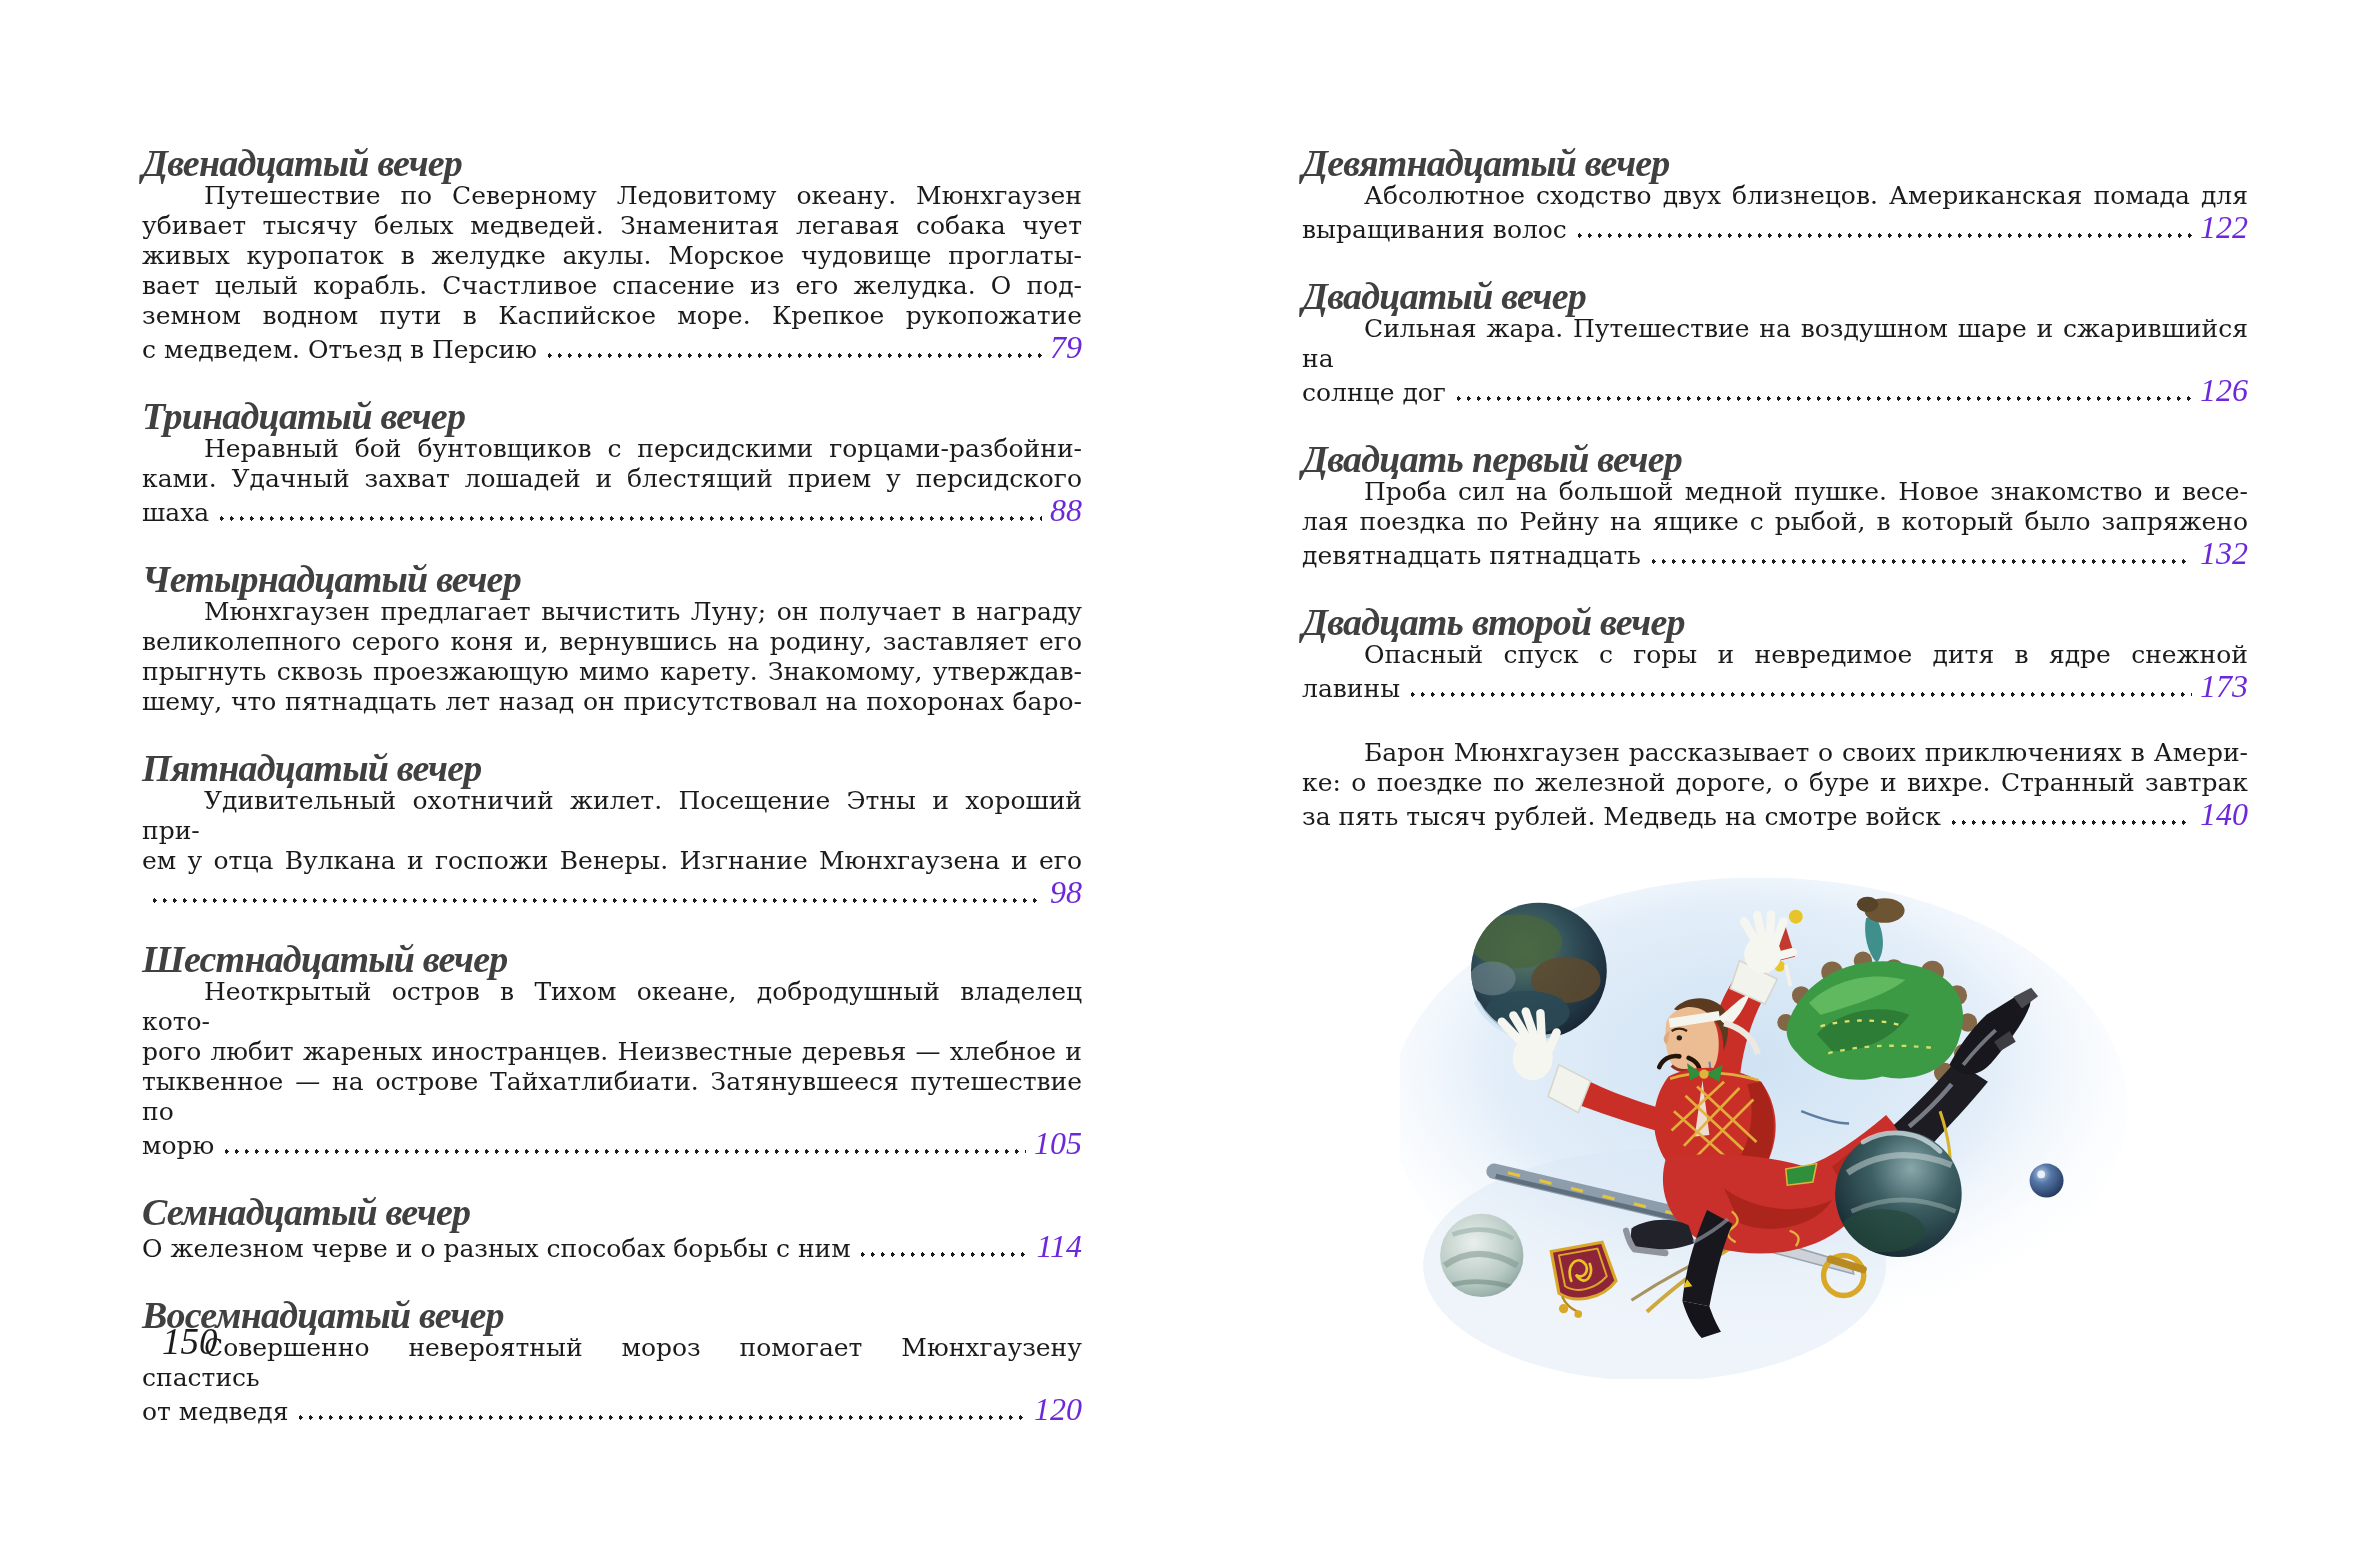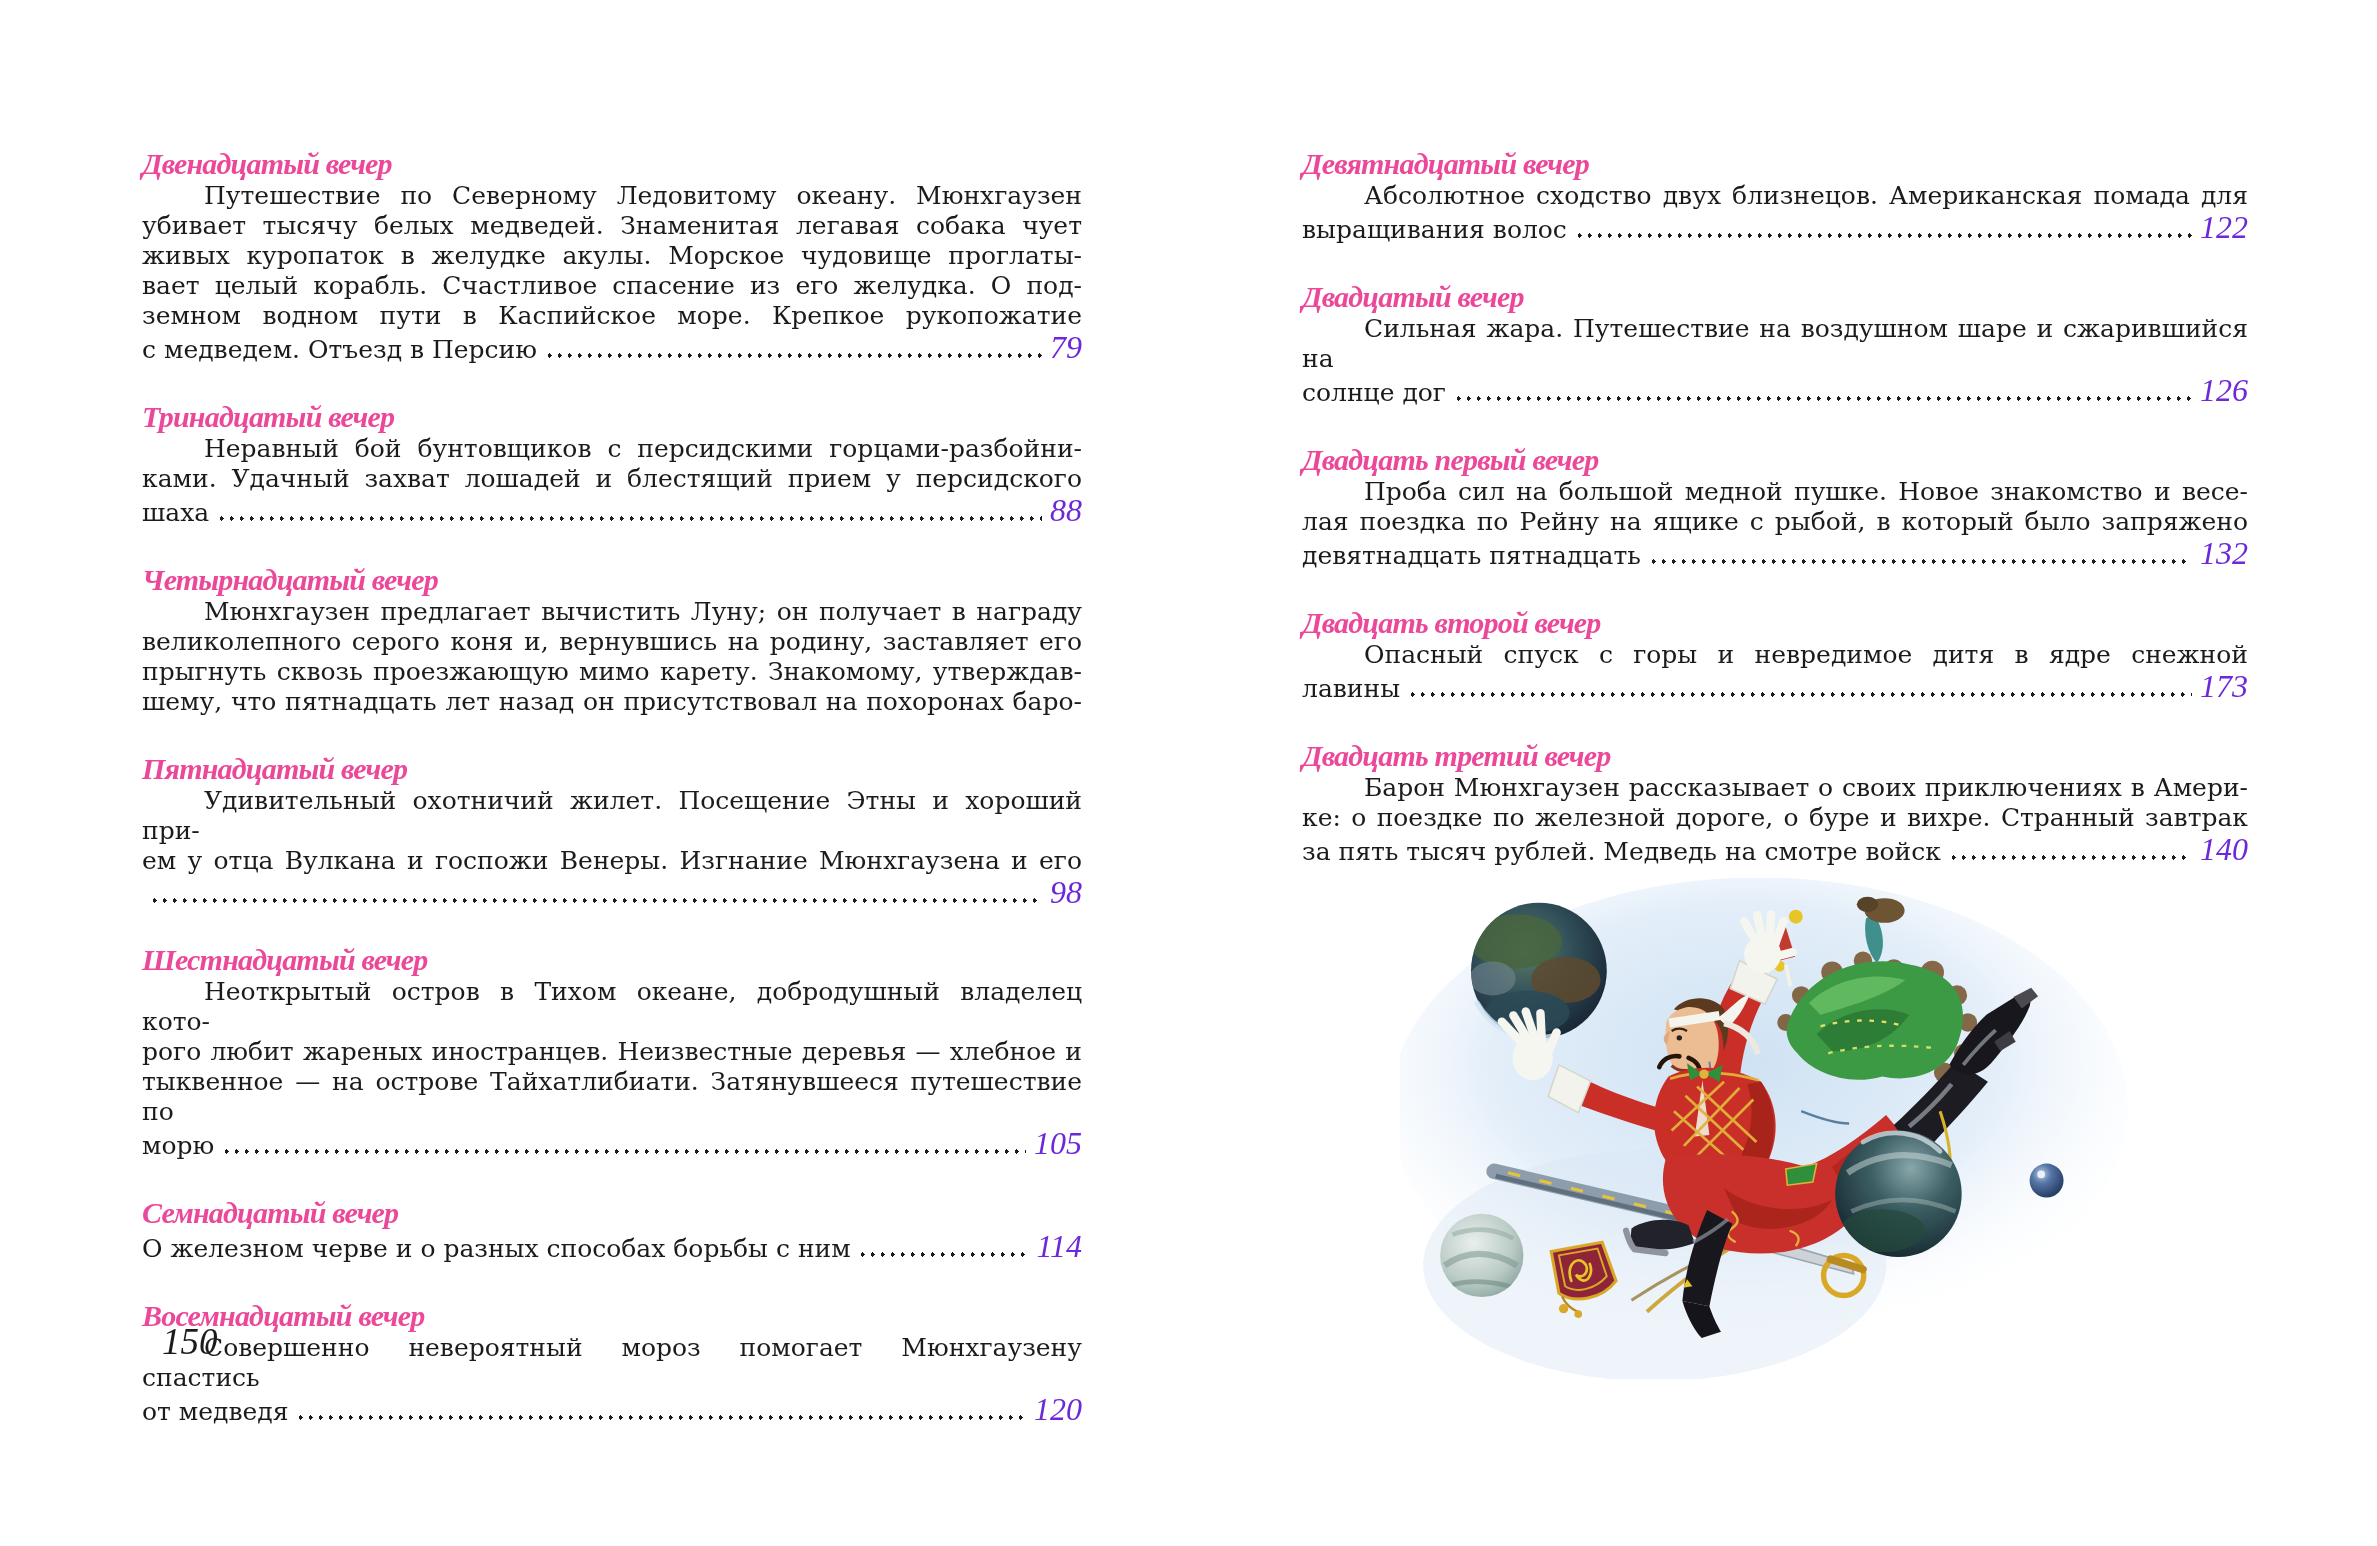--- a/index.html
+++ b/index.html
@@ -15,24 +15,24 @@
   .col { position: absolute; top: 146px; }
   .col-left  { left: 142px;  width: 940px; }
   .col-right { left: 1302px; width: 946px; }
 
   .entry { margin: 0 0 34px 0; }
   .entry-title {
     margin: 0;
     font-family: "Liberation Serif", serif;
     font-style: italic;
     font-weight: bold;
-    font-size: 30px;
+    font-size: 38px;
     line-height: 35px;
     letter-spacing: -0.8px;
-    color: #ec4899;
+    color: #404040;
     white-space: nowrap;
   }
   .entry-body { font-size: 25px; line-height: 30px; }
   .body-line {
     text-align: justify;
     text-align-last: justify;
   }
   .indent { text-indent: 62px; }
   .last-line { display: flex; align-items: baseline; }
   .last-text { flex: 0 0 auto; white-space: nowrap; }
@@ -199,21 +199,20 @@
         <div class="entry-body">
           <div class="body-line indent">Опасный спуск с горы и невредимое дитя в ядре снежной</div>
           <div class="last-line">
             <span class="last-text">лавины</span>
             <span class="leader"></span>
             <span class="page-no">173</span>
           </div>
         </div>
       </section>
       <section class="entry">
-        <h3 class="entry-title">Двадцать третий вечер</h3>
         <div class="entry-body">
           <div class="body-line indent">Барон Мюнхгаузен рассказывает о своих приключениях в Амери-</div>
           <div class="body-line">ке: о поездке по железной дороге, о буре и вихре. Странный завтрак</div>
           <div class="last-line">
             <span class="last-text">за пять тысяч рублей. Медведь на смотре войск</span>
             <span class="leader"></span>
             <span class="page-no">140</span>
           </div>
         </div>
       </section>

